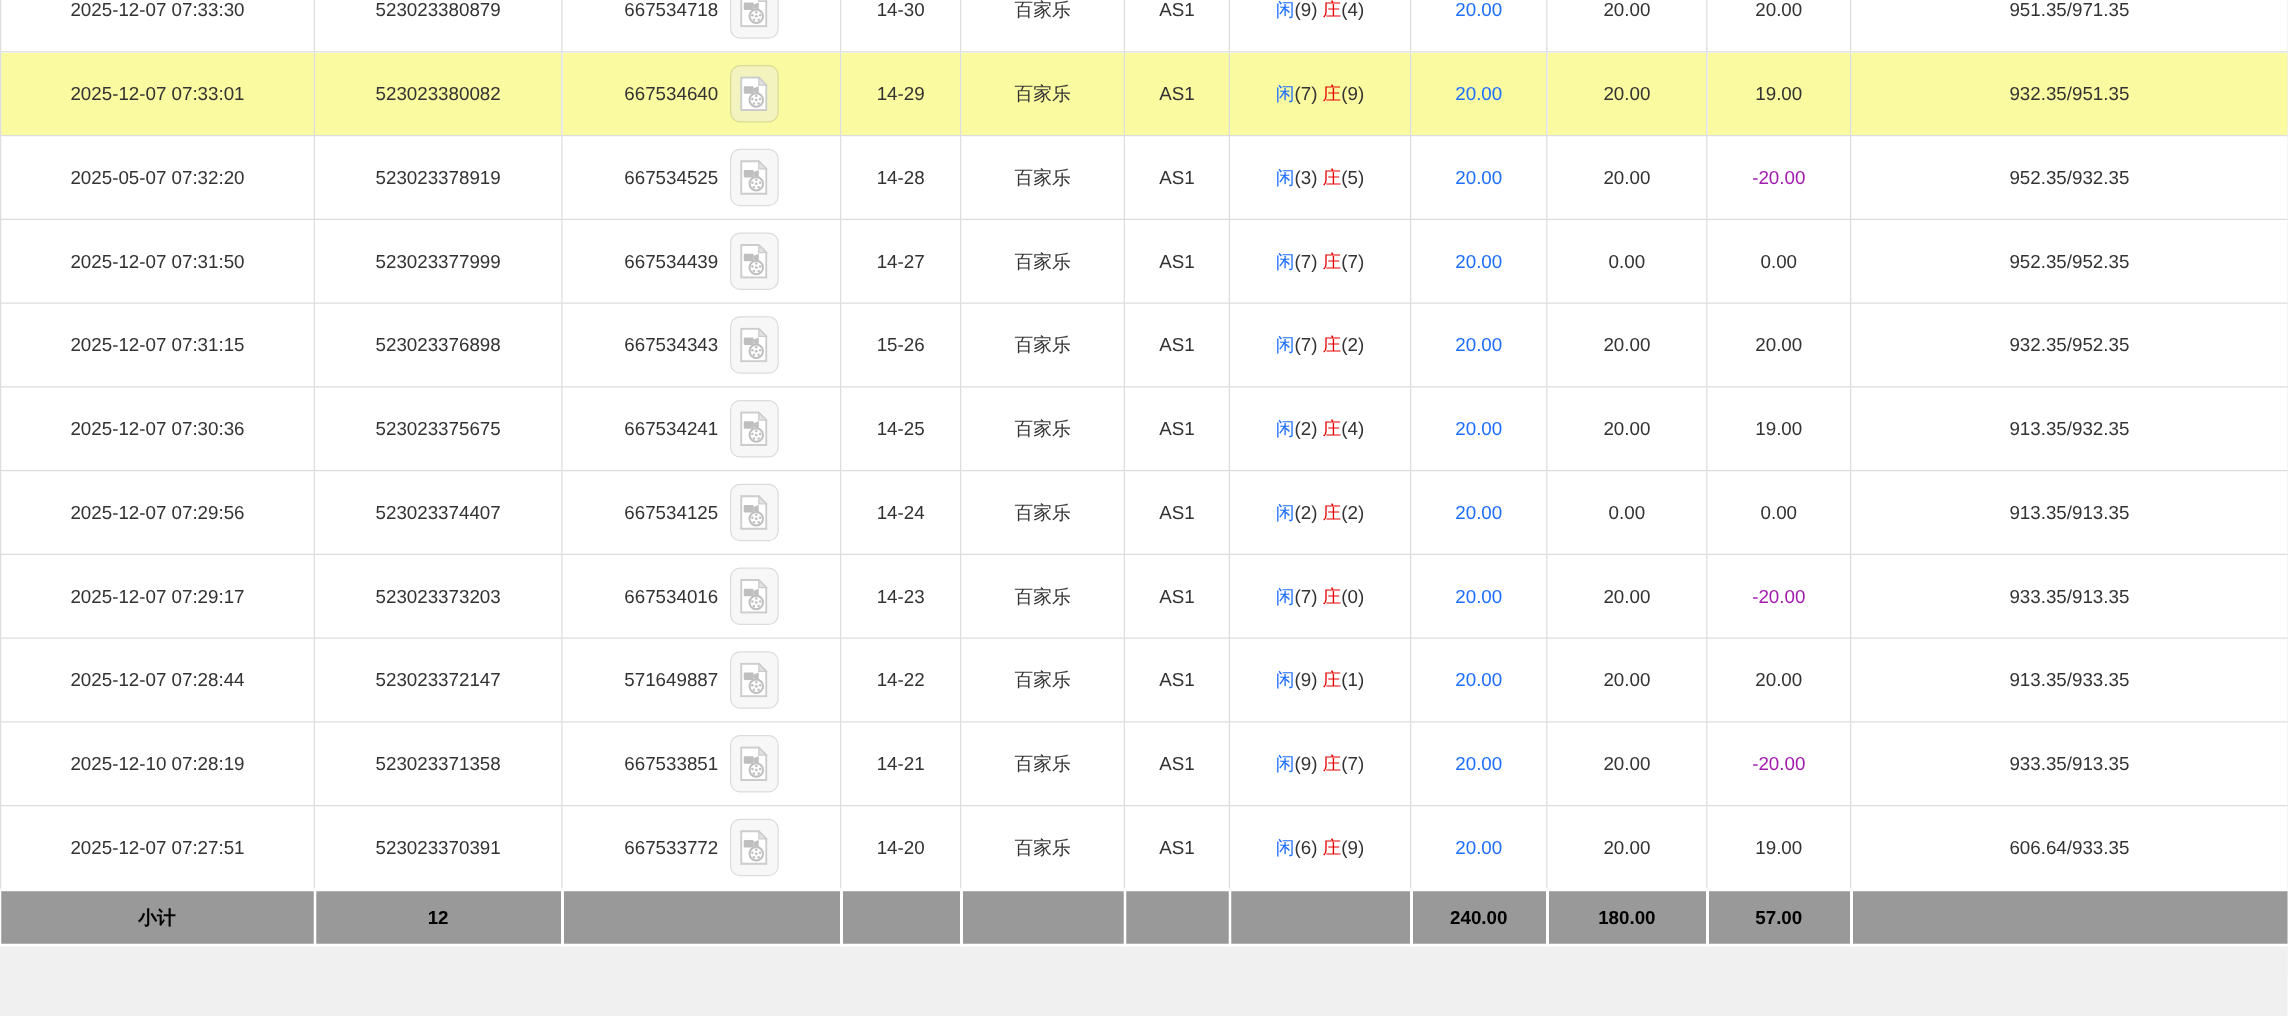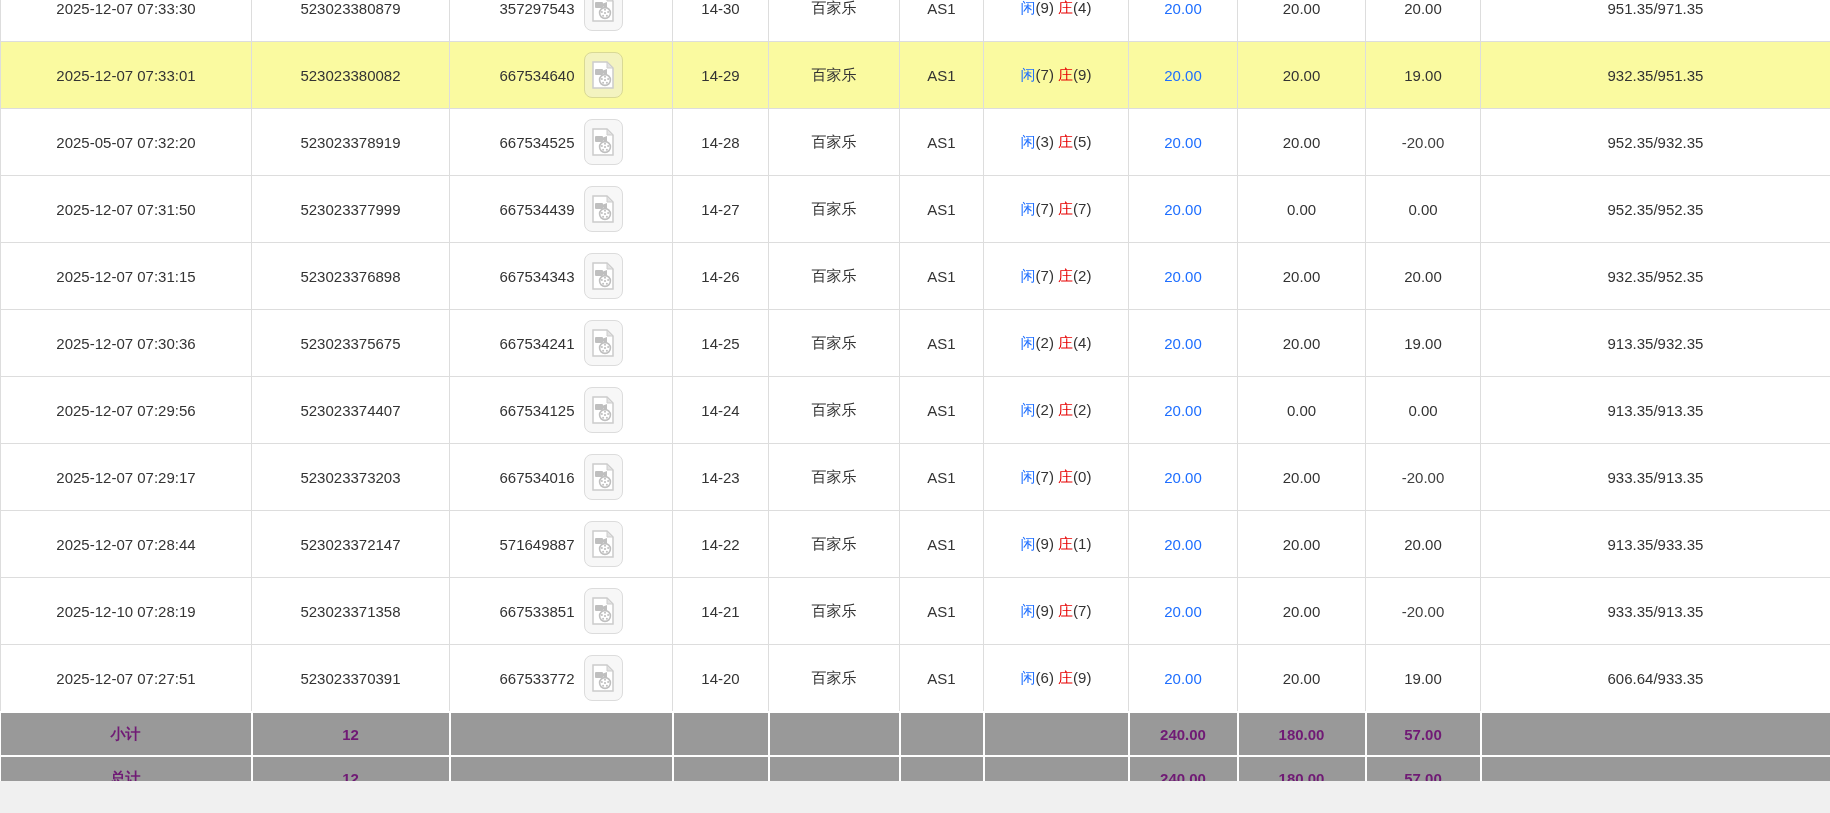--- a/index.html
+++ b/index.html
@@ -22,25 +22,25 @@
   
   .gid-wrap{display:flex;align-items:center;justify-content:center;gap:9px;}
   .video-btn{
     width:37px;height:44px;border:1px solid #dcdcdc;border-radius:8px;
     background:#f7f7f7;display:inline-flex;align-items:center;justify-content:center;
     cursor:pointer;flex:0 0 auto;
   }
   tr.highlight .video-btn{background:#f3f3c0;border-color:#d9d995;}
   .blue{color:#1f6fff;}
   .red{color:#e60000;}
-  .neg{color:#404040;}
+  .neg{color:#a21caf;}
   .bet-link{color:#1f6fff;cursor:pointer;}
   
   tr.summary td{
-    background:#999999;color:#701a75;font-weight:bold;
+    background:#999999;color:#000000;font-weight:bold;
     border:2px solid #fff;height:42px;
   }
   tr.summary td:first-child{border-left:none;}
   tr.summary td:last-child{border-right:none;}
 </style>
 </head>
 <body>
 
 <div class="viewport">
   <div class="shift">
@@ -57,21 +57,21 @@
           <col style="width:128px">
         <col style="width:115px">
           <col style="width:350px">
       </colgroup>
       <tbody id="rows-body">
           <tr class="data-row">
             <td><span>2025-12-07 07:33:30</span></td>
             <td><span>523023380879</span></td>
             <td>
               <span class="gid-wrap">
-                <span>357297543</span>
+                <span>667534718</span>
                 <span class="video-btn">
                   <svg width="24" height="28" viewBox="0 0 24 28">
                     <path d="M2 1 L16 1 L22 7 L22 27 L2 27 Z" fill="#ffffff" stroke="#cccccc" stroke-width="1.5"></path>
                     <path d="M16 1 L16 7 L22 7 Z" fill="#e2e2e2" stroke="#cccccc" stroke-width="1"></path>
                     <rect x="4" y="8" width="8" height="6" rx="1" fill="#bfbfbf"></rect>
                     <path d="M12 9.5 L16 8 L16 14 L12 12.5 Z" fill="#bfbfbf"></path>
                     <circle cx="14" cy="19" r="5.4" fill="none" stroke="#bfbfbf" stroke-width="1.6"></circle>
                     <circle cx="14" cy="19" r="1.1" fill="#bfbfbf"></circle>
                     <circle cx="14" cy="15.8" r="1" fill="#bfbfbf"></circle>
                     <circle cx="10.9" cy="18.1" r="1" fill="#bfbfbf"></circle>
@@ -203,21 +203,21 @@
                     <circle cx="14" cy="19" r="1.1" fill="#bfbfbf"></circle>
                     <circle cx="14" cy="15.8" r="1" fill="#bfbfbf"></circle>
                     <circle cx="10.9" cy="18.1" r="1" fill="#bfbfbf"></circle>
                     <circle cx="17.1" cy="18.1" r="1" fill="#bfbfbf"></circle>
                     <circle cx="12.1" cy="21.8" r="1" fill="#bfbfbf"></circle>
                     <circle cx="15.9" cy="21.8" r="1" fill="#bfbfbf"></circle>
                   </svg>
                 </span>
               </span>
             </td>
-            <td><span>14-26</span></td>
+            <td><span>15-26</span></td>
             <td><span>百家乐</span></td>
             <td><span>AS1</span></td>
             <td><span><span class="blue">闲</span>(7) <span class="red">庄</span>(2)</span></td>
             <td><span class="bet-link">20.00</span></td>
             <td><span>20.00</span></td>
             <td><span class="">20.00</span></td>
             <td><span>932.35/952.35</span></td>
           </tr>
           <tr class="data-row">
             <td><span>2025-12-07 07:30:36</span></td>
@@ -408,33 +408,20 @@
             <td><span><span class="blue">闲</span>(6) <span class="red">庄</span>(9)</span></td>
             <td><span class="bet-link">20.00</span></td>
             <td><span>20.00</span></td>
             <td><span class="">19.00</span></td>
             <td><span>606.64/933.35</span></td>
           </tr>
         </tbody>
       <tbody id="summary-body">
           <tr class="summary">
             <td><span>小计</span></td>
-            <td><span>12</span></td>
-            <td></td>
-            <td></td>
-            <td></td>
-            <td></td>
-            <td></td>
-            <td><span>240.00</span></td>
-            <td><span>180.00</span></td>
-            <td><span>57.00</span></td>
-            <td></td>
-          </tr>
-          <tr class="summary">
-            <td><span>总计</span></td>
             <td><span>12</span></td>
             <td></td>
             <td></td>
             <td></td>
             <td></td>
             <td></td>
             <td><span>240.00</span></td>
             <td><span>180.00</span></td>
             <td><span>57.00</span></td>
             <td></td>

